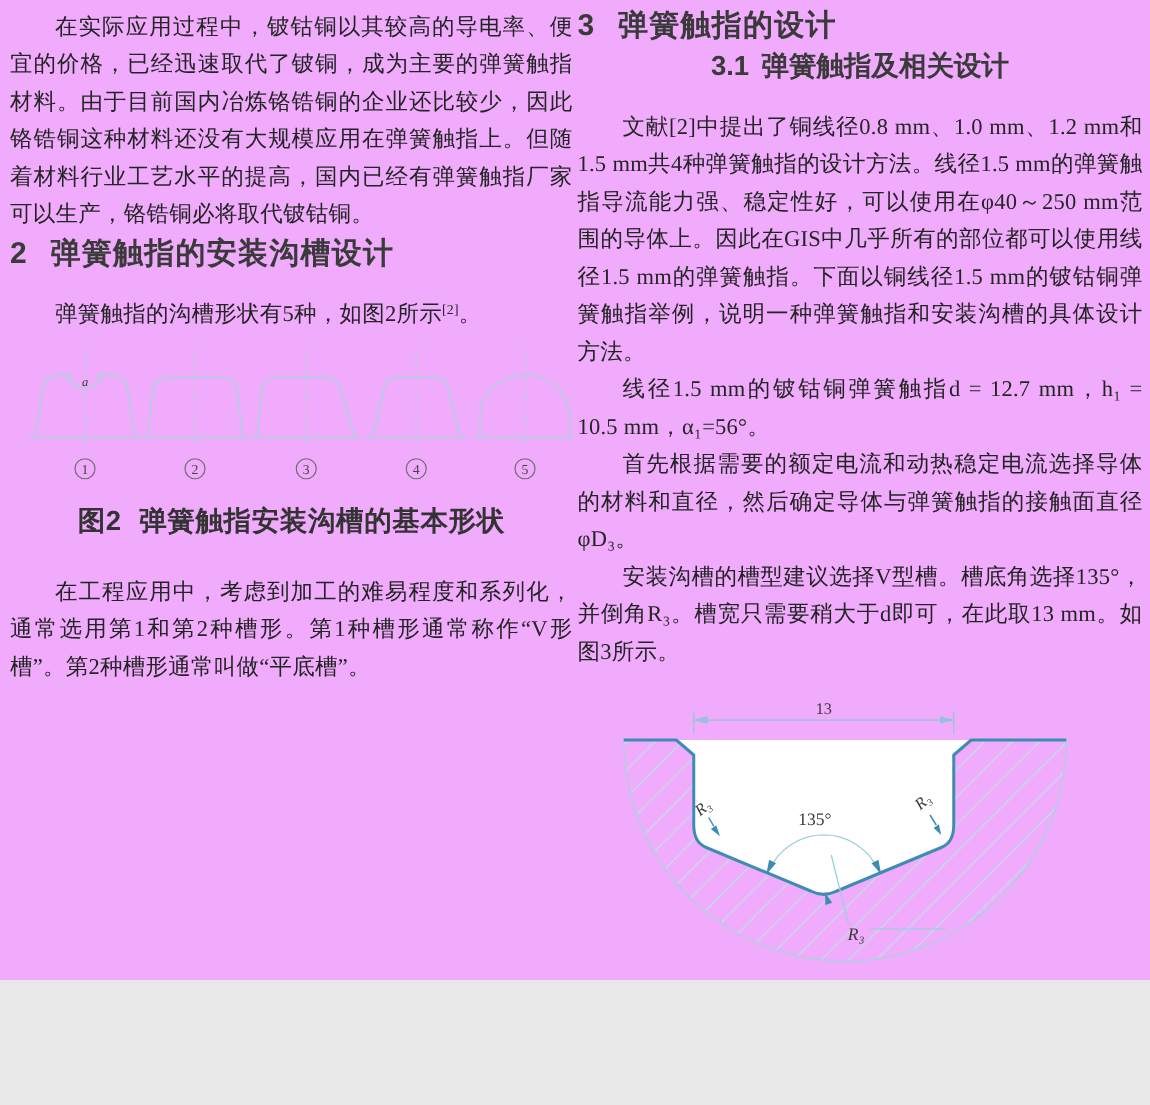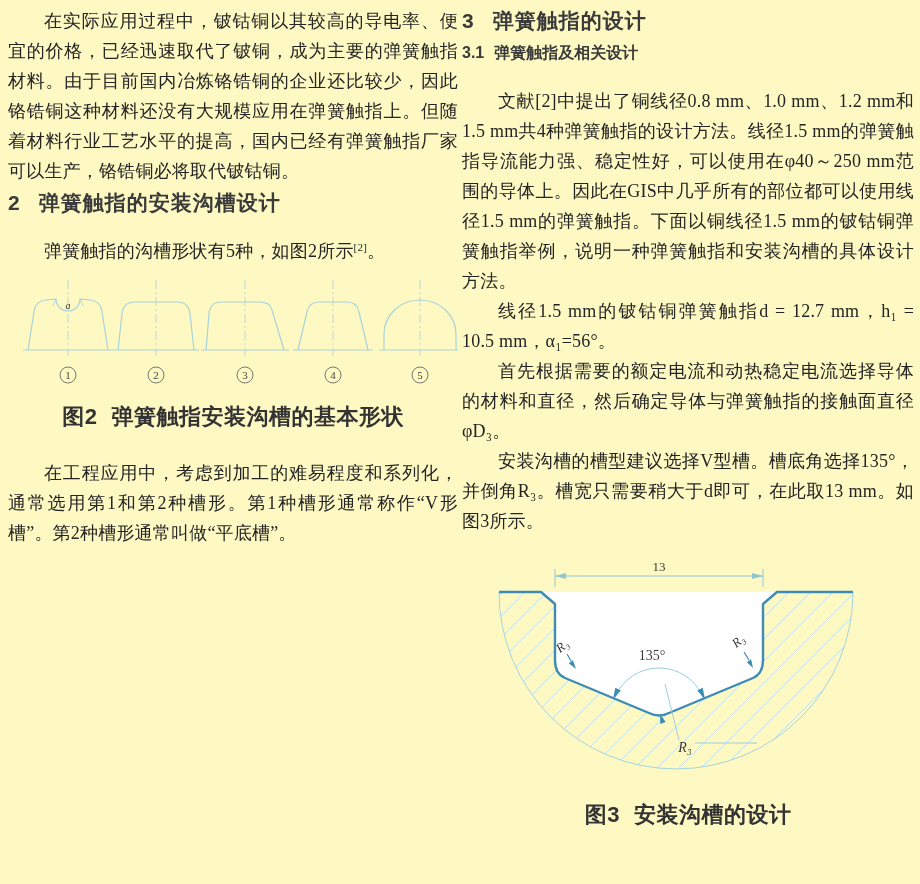--- a/index.html
+++ b/index.html
@@ -1,35 +1,35 @@
 <!DOCTYPE html>
 <html><head>
 <meta charset="utf-8">
 <style>
   html,body{margin:0;padding:0;background:#e8e8e8;}
   .page{
-    position:relative;width:920px;height:884px;background:#fef9c3;
+    position:relative;width:920px;height:784px;background:#f0abfc;
     font-family:"Liberation Serif","DejaVu Serif",serif;
     color:#242424;overflow:hidden;
   }
   .col{position:absolute;top:0;}
   .col-left{left:8px;width:450px;}
   .col-right{left:462px;width:452px;}
   p.body{
     margin:0;font-size:18px;line-height:30px;text-align:justify;
     text-indent:2em;letter-spacing:.2px;
   }
   sup.ref{font-size:11px;line-height:0;vertical-align:6px;}
   h2.sec{
     margin:0;font-family:"Liberation Sans","DejaVu Sans",sans-serif;
-    font-weight:bold;color:#3a3a3a;font-size:21px;line-height:34px;letter-spacing:1px;
+    font-weight:bold;color:#3a3a3a;font-size:24px;line-height:34px;letter-spacing:1px;
   }
   h3.subsec{
     margin:0;font-family:"Liberation Sans","DejaVu Sans",sans-serif;
-    font-weight:bold;color:#3a3a3a;font-size:16px;line-height:26px;
+    font-weight:bold;color:#3a3a3a;font-size:22px;line-height:26px;text-align:center;
   }
   h2.sec .num{margin-right:18px;}
   h3.subsec .num{margin-right:10px;}
   .caption{
     margin:0;text-align:center;font-family:"Liberation Sans","DejaVu Sans",sans-serif;
     font-weight:bold;color:#333;font-size:22px;line-height:22px;letter-spacing:.5px;
   }
   .caption .fig-num{margin-right:14px;}
   .figwrap{display:block;}
   svg text{font-family:"Liberation Serif","DejaVu Serif",serif;}

